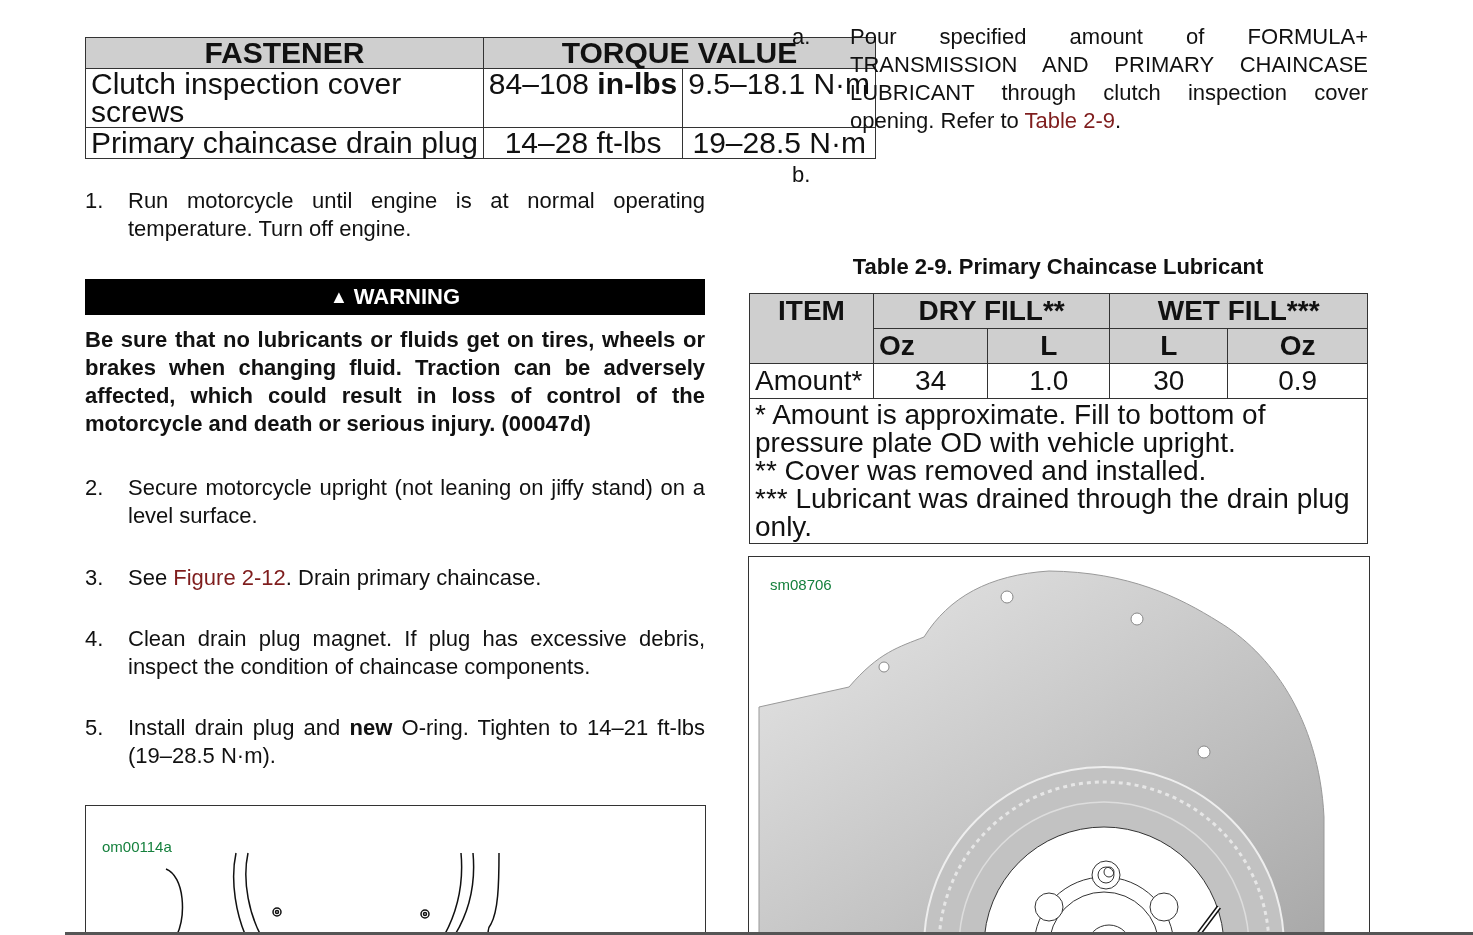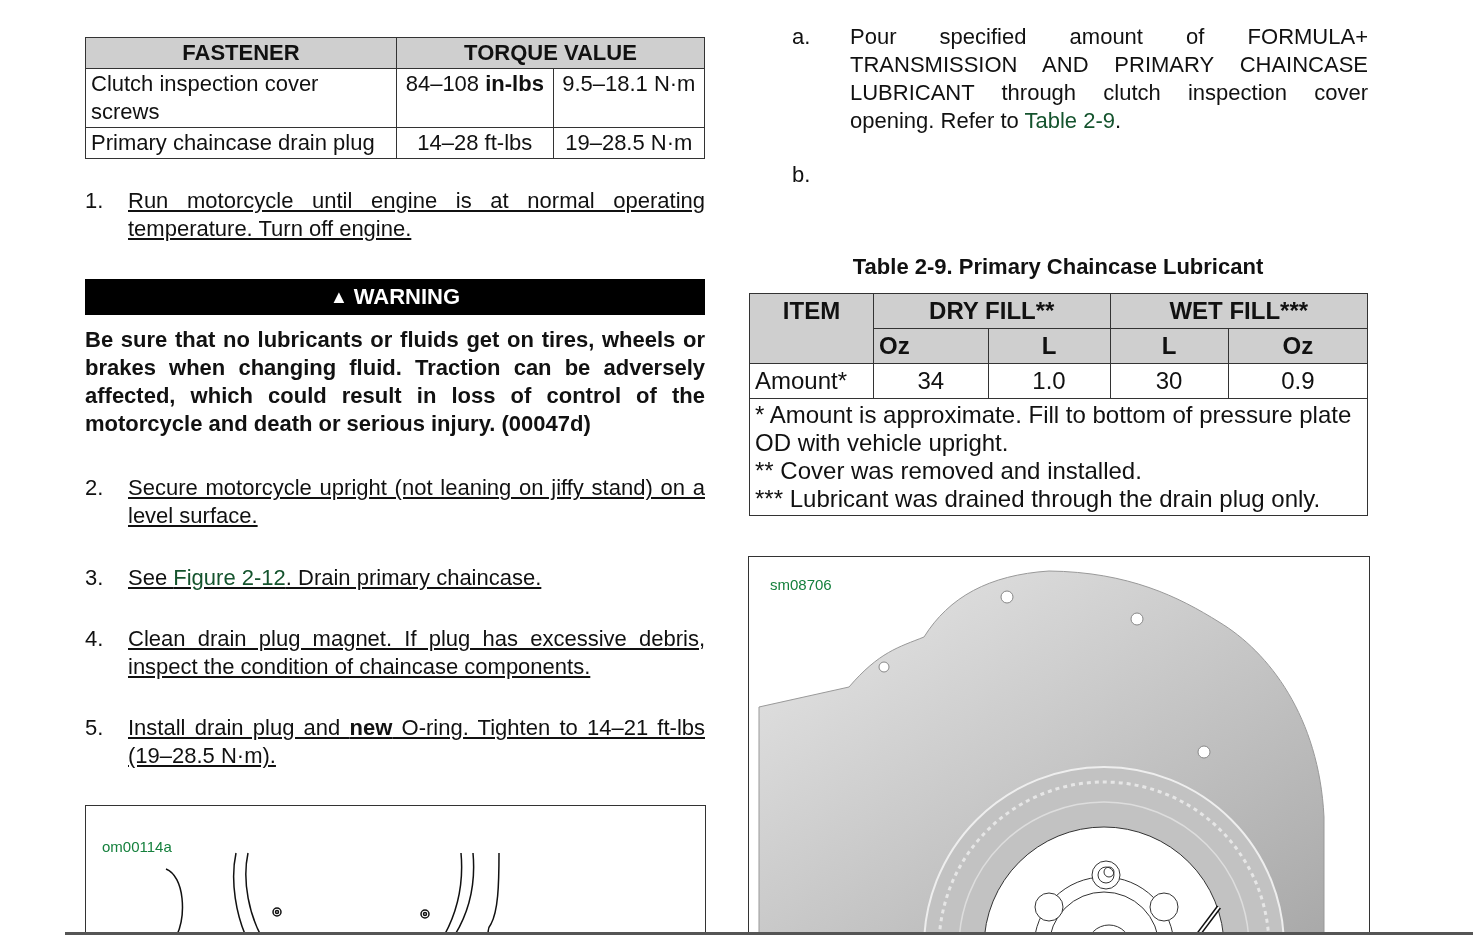--- a/index.html
+++ b/index.html
@@ -1,54 +1,54 @@
 <!DOCTYPE html>
 <html><head>
   <meta charset="utf-8">
   <style>
     html, body { margin:0; padding:0; }
     body {
       width:1473px; height:935px; overflow:hidden; background:#ffffff;
       position:relative; font-family:"Liberation Sans", sans-serif; color:#111;
     }
-    .link { color:#14532d; }
+    .link { color:#7f1d1d; }
 
     
     table.torque {
       position:absolute; left:85px; top:37px; width:620px;
-      border-collapse:collapse; font-size:22px;
+      border-collapse:collapse; font-size:30px;
     }
     table.torque th, table.torque td { border:1.5px solid #333; padding:1px 5px; line-height:28px; }
     table.torque th { background:#cfcfcf; font-weight:bold; text-align:center; }
     table.torque td.c { text-align:center; }
 
     .step { position:absolute; font-size:22px; line-height:28px; text-align:justify; }
     .step .num { position:absolute; left:0; top:0; }
-    .step .txt { margin-left:43px;text-decoration:underline; }
+    .step .txt { margin-left:43px; }
 
     .warnbar {
       position:absolute; left:85px; top:279px; width:620px; height:36px;
       background:#000; color:#fff; font-weight:bold; font-size:22px;
       display:flex; align-items:center; justify-content:center;
     }
     .warnbar .tri { font-size:18px; margin-right:6px; }
     .warntext {
       position:absolute; left:85px; top:326px; width:620px;
       font-size:22px; line-height:28px; font-weight:bold; text-align:justify;
     }
 
     .substep { position:absolute; left:792px; width:576px; font-size:22px; line-height:28px; text-align:justify; }
     .substep .num { position:absolute; left:0; top:0; }
     .substep .txt { margin-left:58px; }
 
     .tcaption { position:absolute; left:748px; top:254px; width:620px; text-align:center; font-weight:bold; font-size:22px; }
 
     table.lube {
       position:absolute; left:749px; top:293px; width:619px;
-      border-collapse:collapse; font-size:24px;
+      border-collapse:collapse; font-size:28px;
     }
     table.lube th, table.lube td { border:1.5px solid #333; line-height:30px; padding:2px 5px; }
     table.lube th { background:#cfcfcf; font-weight:bold; text-align:center; }
     table.lube td.c { text-align:center; }
     table.lube td.notes { line-height:28px; padding:2px 5px; text-align:left; }
 
     .figbox { position:absolute; border:1.5px solid #333; overflow:hidden; background:#fff; }
     .figlabel { position:absolute; font-size:15px; color:#15803d; }
 
     .bottombar { position:absolute; left:65px; top:932px; width:1408px; height:3px; background:#555; }

